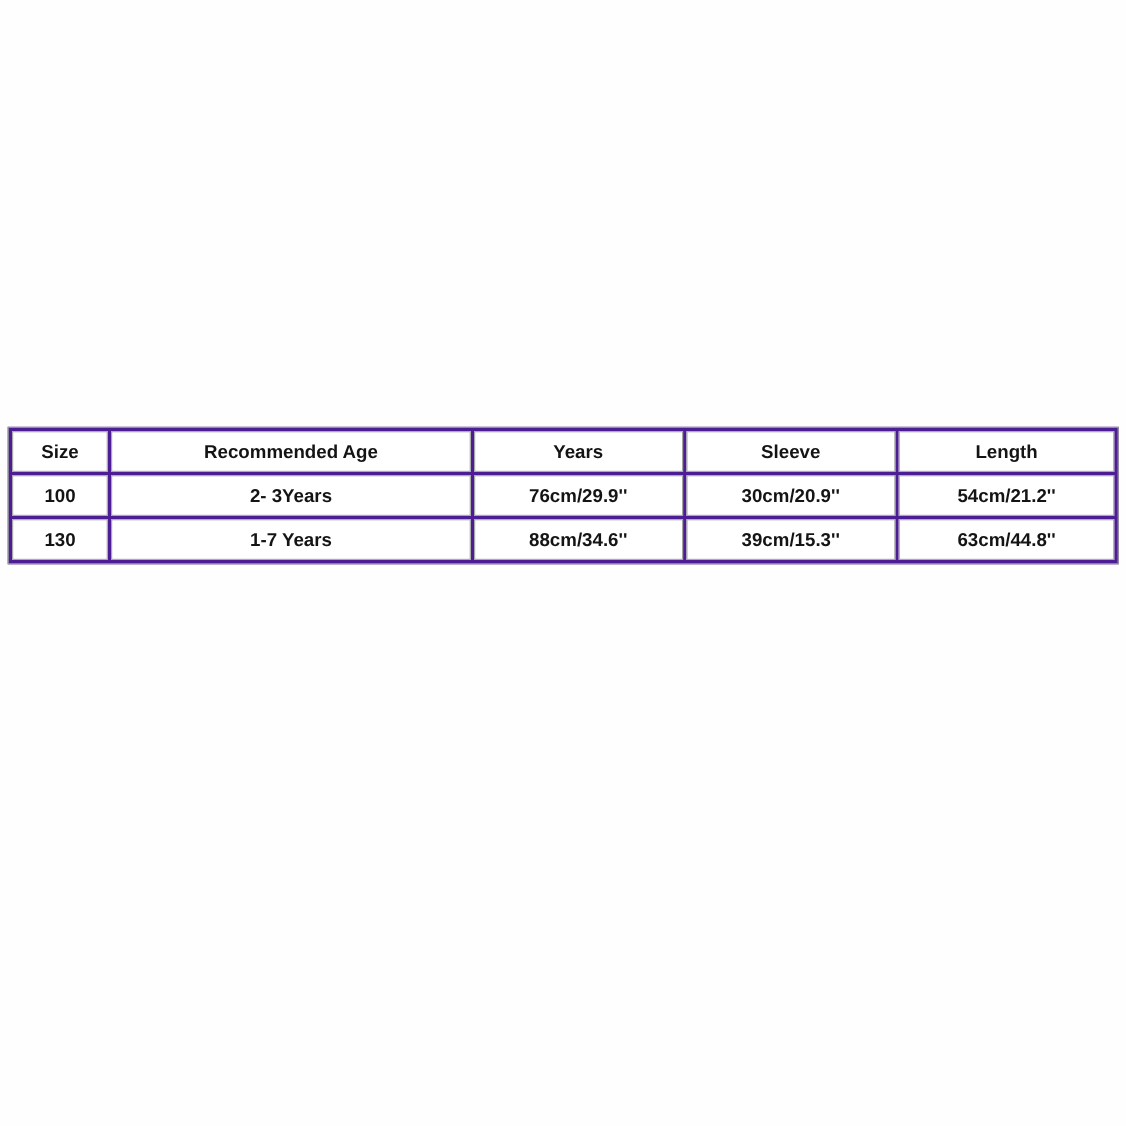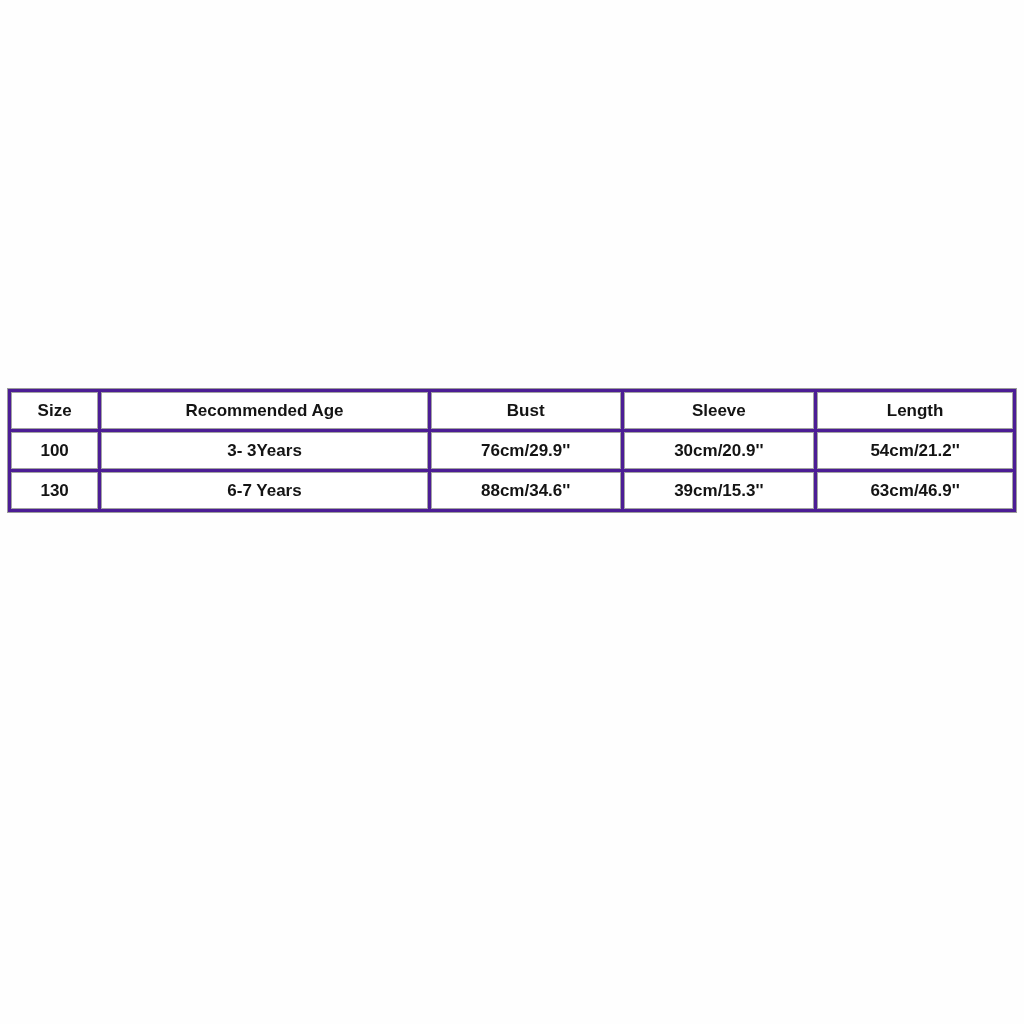--- a/index.html
+++ b/index.html
@@ -55,35 +55,35 @@
       <col class="c-size">
       <col class="c-age">
       <col class="c-bust">
       <col class="c-sleeve">
       <col class="c-length">
     </colgroup>
     <thead>
       <tr>
         <th>Size</th>
         <th>Recommended Age</th>
-        <th>Bust</th>
+        <th>Years</th>
         <th>Sleeve</th>
         <th>Length</th>
       </tr>
     </thead>
     <tbody>
       <tr>
         <td>100</td>
-        <td>3- 3Years</td>
+        <td>2- 3Years</td>
         <td>76cm/29.9''</td>
         <td>30cm/20.9''</td>
         <td>54cm/21.2''</td>
       </tr>
       <tr>
         <td>130</td>
-        <td>6-7 Years</td>
+        <td>1-7 Years</td>
         <td>88cm/34.6''</td>
         <td>39cm/15.3''</td>
-        <td>63cm/46.9''</td>
+        <td>63cm/44.8''</td>
       </tr>
     </tbody>
   </table>
 </div>
 
 </body></html>

